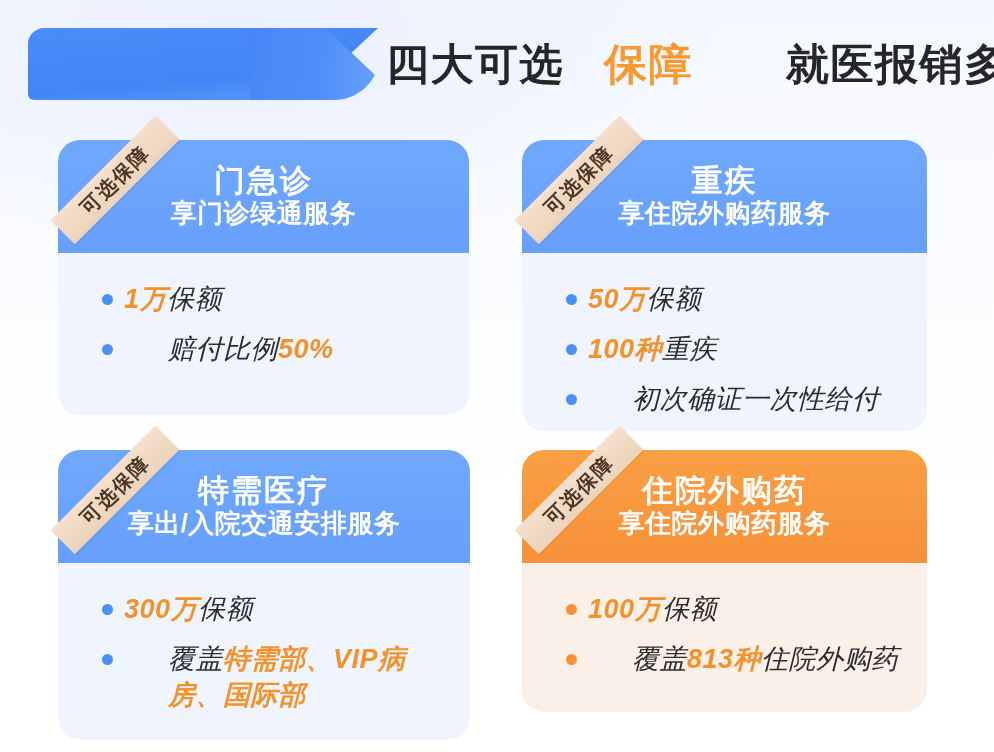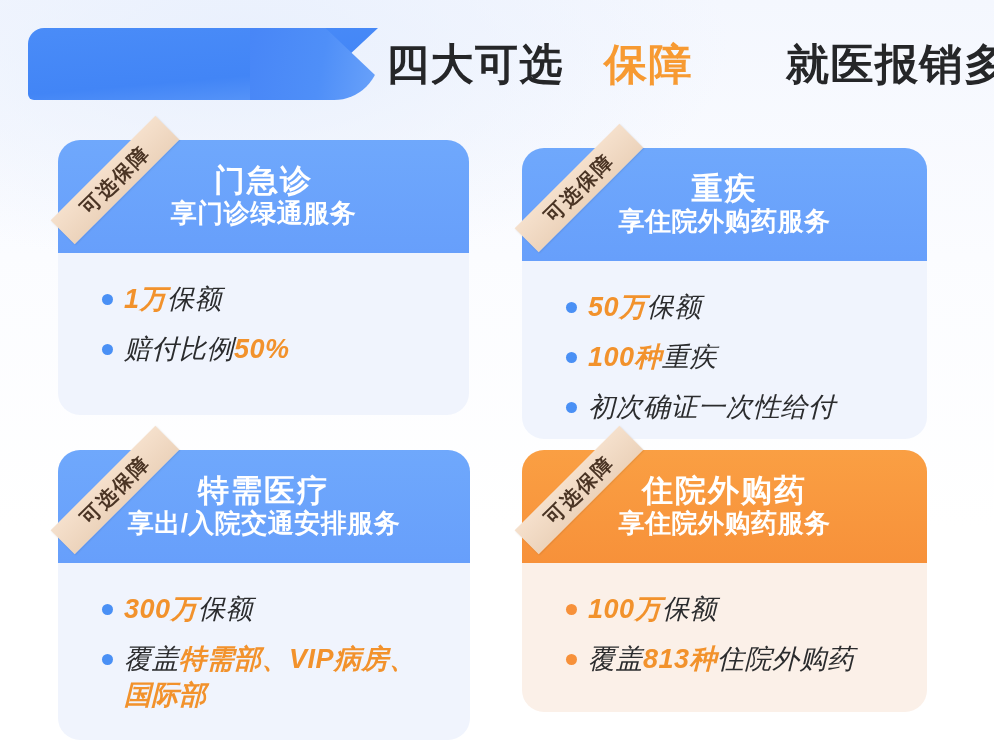--- a/index.html
+++ b/index.html
@@ -123,21 +123,21 @@
     padding: 28px 26px 18px 44px;
     font-style: italic;
   }
 
   .bullet-row {
     display: flex;
     align-items: flex-start;
     margin-bottom: 14px;
     line-height: 1.34;
   }
-  .bullet-row:last-child { margin-bottom: 0; }
+  .bullet-row:last-child { margin-bottom: 0; gap: 44px; }
 
   .dot {
     flex: 0 0 auto;
     width: 11px;
     height: 11px;
     border-radius: 50%;
     margin-top: 13px;
     margin-right: 11px;
   }
   .bullet-text {
@@ -183,21 +183,21 @@
   .ribbon-text {
     font-size: 20px;
     font-weight: 700;
     color: #4a3424;
     letter-spacing: 2px;
     white-space: nowrap;
   }
 
   
   #card-0 { left: 58px;  top: 140px; width: 411px; height: 275px; }
-  #card-1 { left: 522px; top: 148px; width: 405px; height: 291px; }
+  #card-1 { left: 522px; top: 140px; width: 405px; height: 291px; }
   #card-2 { left: 58px;  top: 450px; width: 412px; height: 290px; }
   #card-3 { left: 522px; top: 450px; width: 405px; height: 262px; }
 </style>
 </head>
 <body>
 
 <div class="page-bg"></div>
 
 <div class="stage">
 

